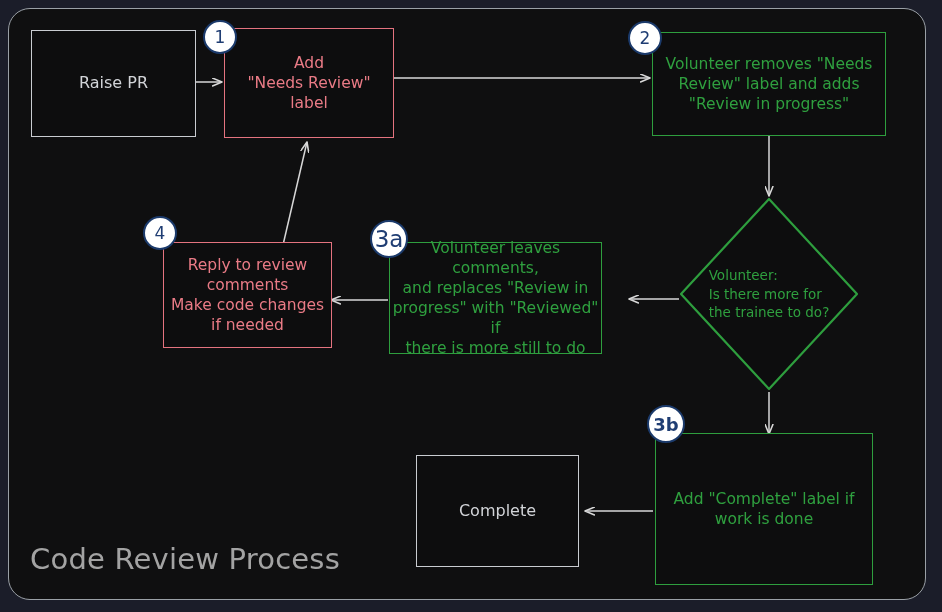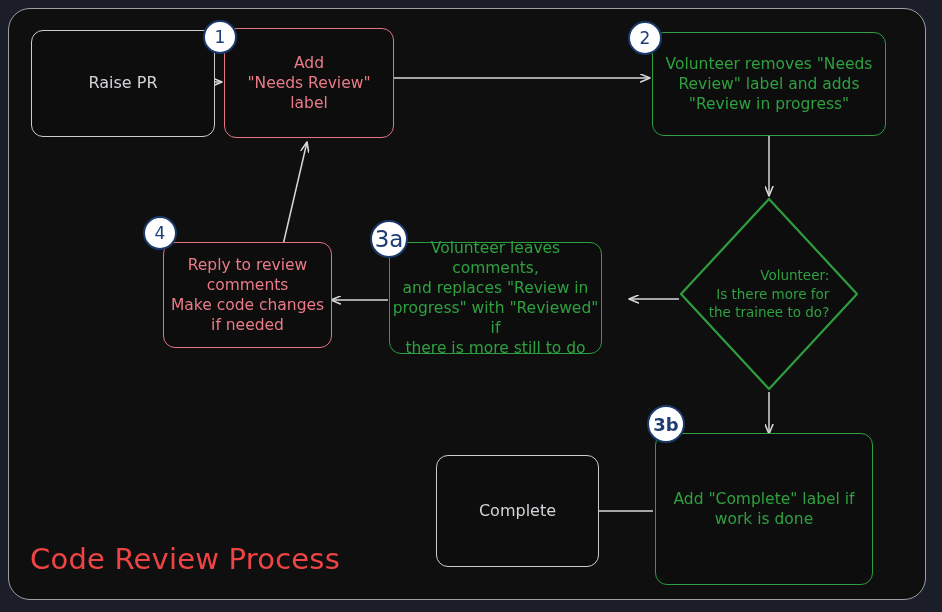--- a/index.html
+++ b/index.html
@@ -29,42 +29,42 @@
     box-sizing: border-box;
     background: #0f0f10;
     border: 1.5px solid #9aa0a6;
     border-radius: 22px;
   }
   #diagram-title {
     position: absolute;
     left: 30px;
     top: 542px;
     font-size: 29px;
-    color: #ef4444;
+    color: #a3a3a3;
     letter-spacing: 0.2px;
     white-space: nowrap;
   }
   
   #edges {
     position: absolute;
     left: 0;
     top: 0;
     width: 942px;
     height: 612px;
     pointer-events: none;
   }
   
   .node {
     position: absolute;
     box-sizing: border-box;
     display: flex;
     align-items: center;
     justify-content: center;
     text-align: center;
-    border-radius: 12px;
+    border-radius: 0;
     background: #0d0d0e;
     line-height: 1.30;
     white-space: pre-line;
   }
   .node-neutral {
     border: 1.5px solid #c9ccd1;
     color: #d2d4d8;
     font-size: 16px;
   }
   .node-red {
@@ -86,21 +86,21 @@
     left: 0; top: 0;
     width: 100%; height: 100%;
   }
   .diamond-label {
     position: absolute;
     left: 0; top: 0;
     width: 100%; height: 100%;
     display: flex;
     align-items: center;
     justify-content: center;
-    text-align: right;
+    text-align: left;
     font-size: 13.5px;
     color: #2fa03f;
     line-height: 1.38;
     white-space: pre-line;
   }
   
   .badge {
     position: absolute;
     display: flex;
     align-items: center;
@@ -154,21 +154,21 @@
 
     <g>
       <path d="M 283 245 L 307 142" stroke="#d8d8d8" stroke-width="1.5" fill="none" marker-end="url(#arrowhead)"></path>
     </g>
 
     <g>
       <path d="M 653 511 L 585 511" stroke="#d8d8d8" stroke-width="1.5" fill="none" marker-end="url(#arrowhead)"></path>
     </g>
   </svg>
 
-  <div class="node node-neutral" style="left:31px; top:30px; width:184px; height:107px;">
+  <div class="node node-neutral" style="left:31px; top:30px; width:165px; height:107px;">
     <span>Raise PR</span>
   </div>
 
   <div class="node node-red" style="left:224px; top:28px; width:170px; height:110px;">
     <span>Add
 "Needs Review"
 label</span>
   </div>
   <div class="badge" style="left:203px; top:20px; width:34px; height:34px;">
     <span>1</span>
@@ -213,19 +213,19 @@
   </div>
 
   <div class="node node-green" style="left:655px; top:433px; width:218px; height:152px;">
     <span>Add "Complete" label if
 work is done</span>
   </div>
   <div class="badge" style="left:647px; top:405px; width:38px; height:38px; font-size:18px;font-weight:bold;">
     <span>3b</span>
   </div>
 
-  <div class="node node-neutral" style="left:436px; top:455px; width:163px; height:112px;">
+  <div class="node node-neutral" style="left:416px; top:455px; width:163px; height:112px;">
     <span>Complete</span>
   </div>
 
   <div id="diagram-title">Code Review Process</div>
 
 </div>
 
 </body></html>

